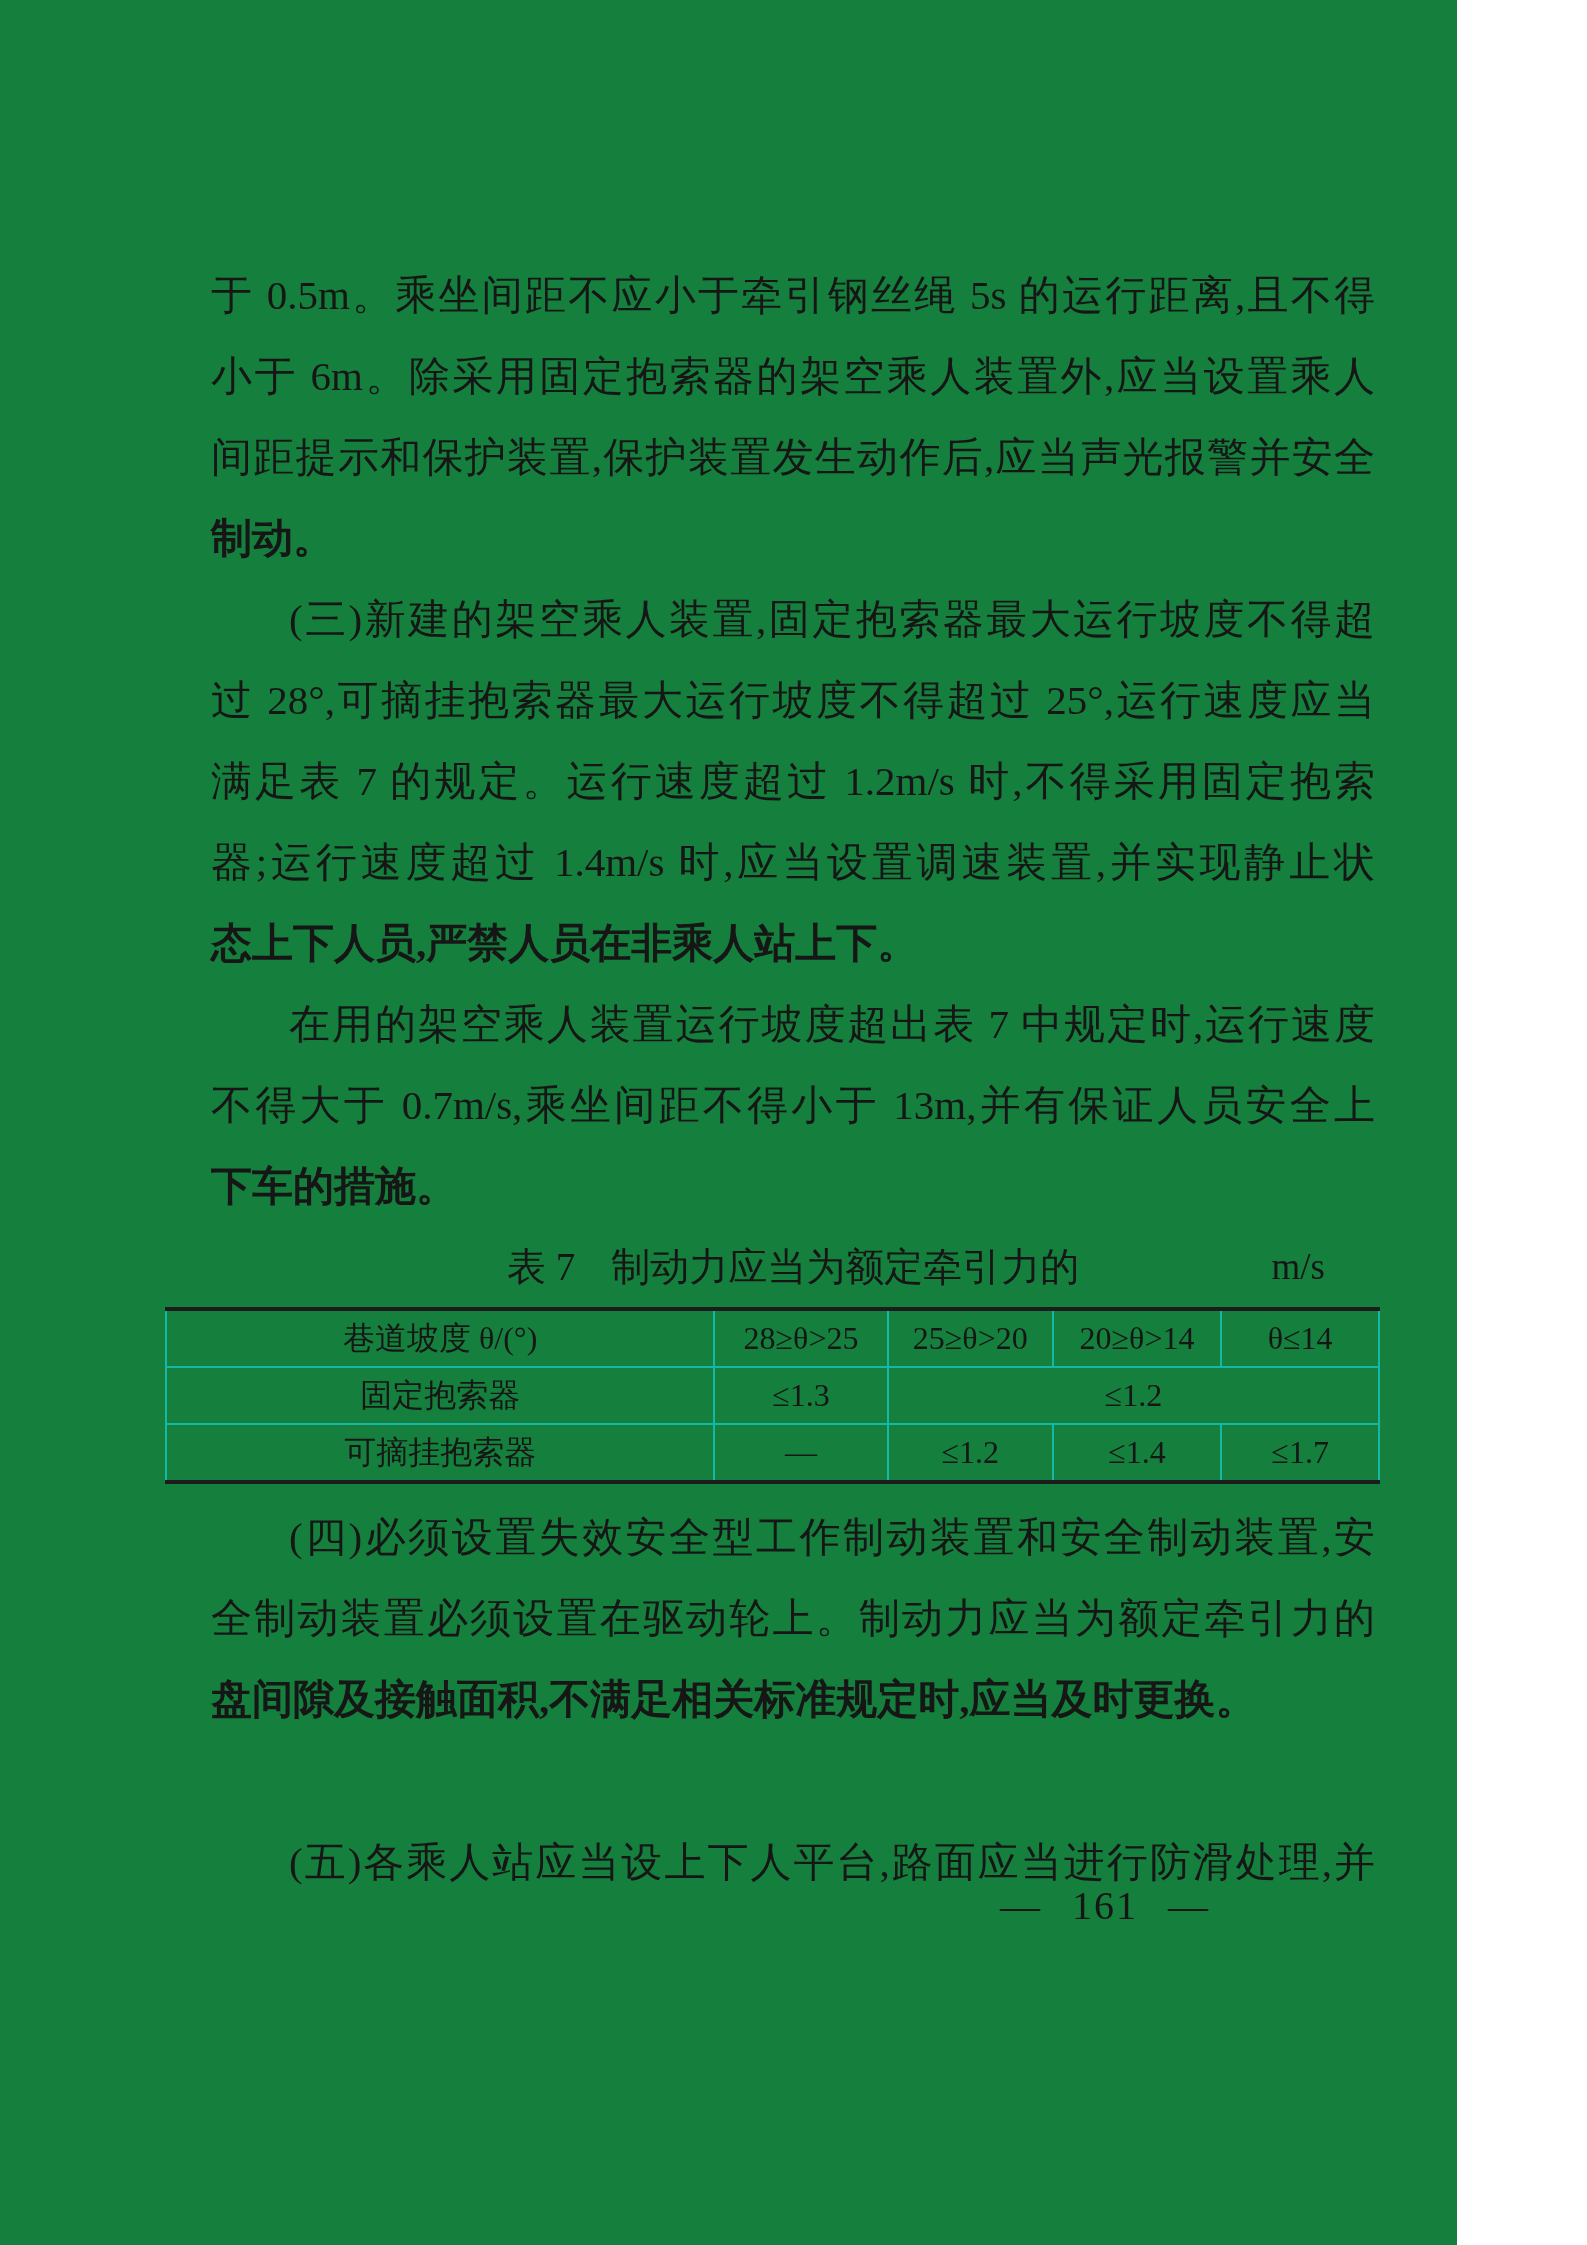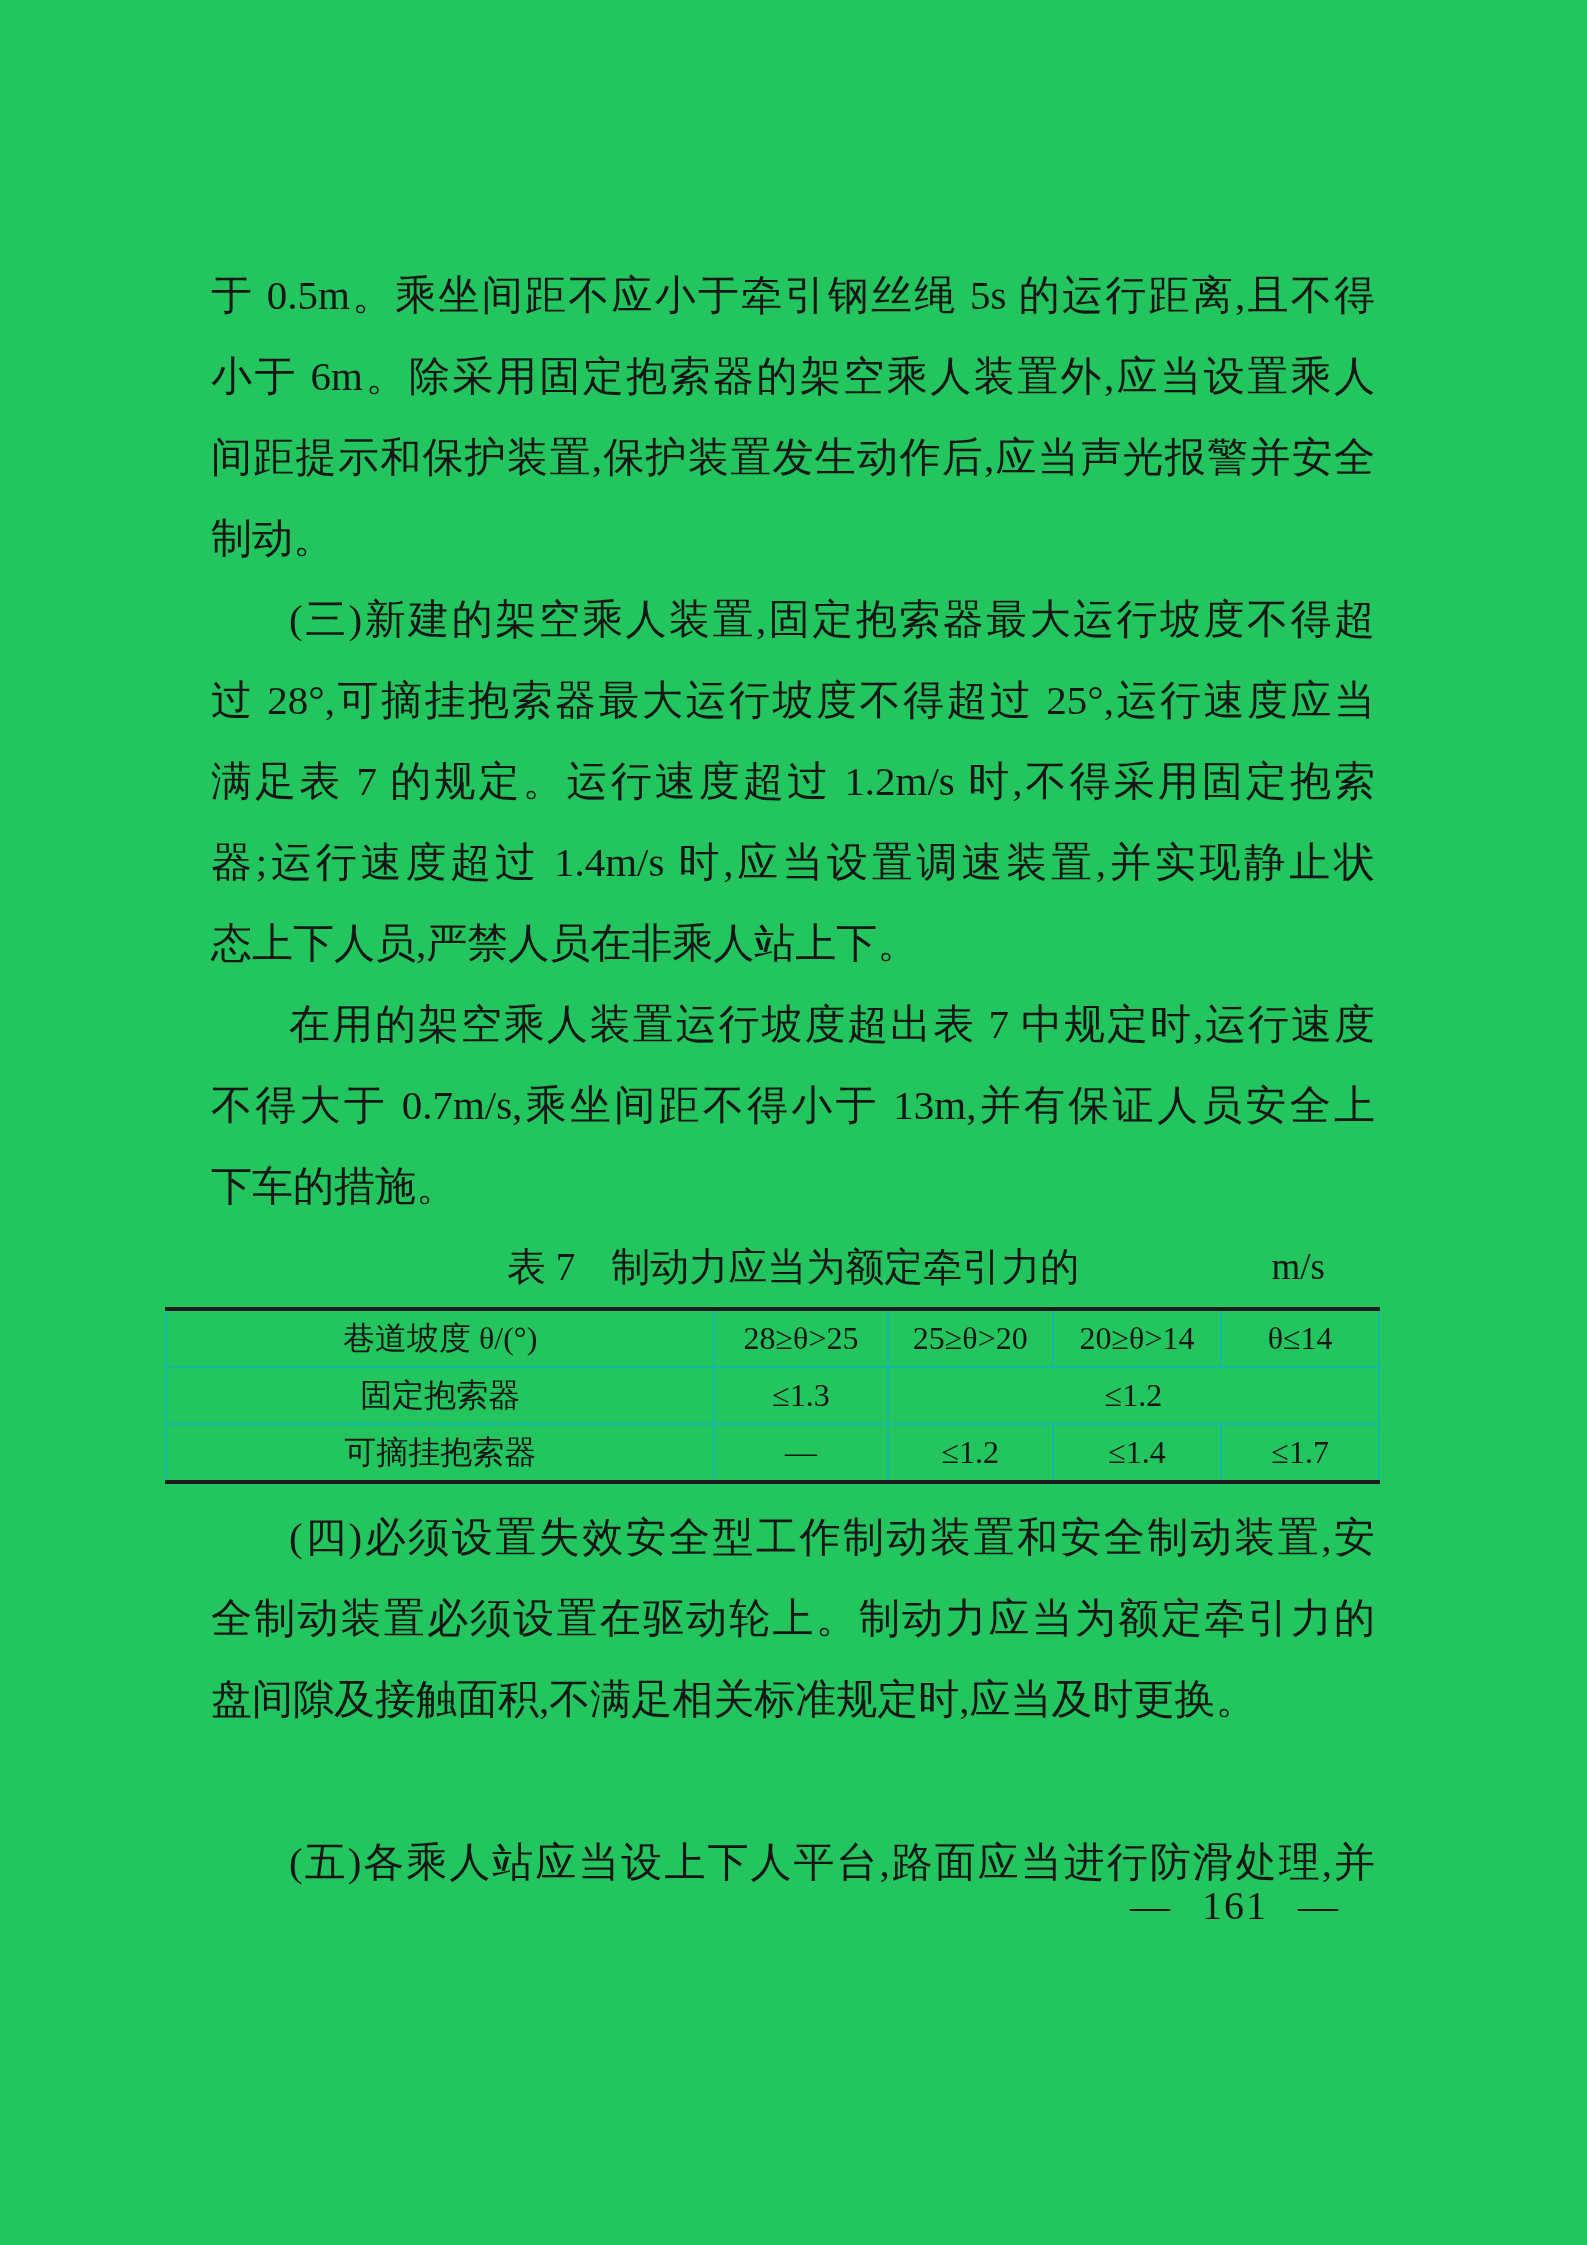--- a/index.html
+++ b/index.html
@@ -1,20 +1,20 @@
 <!DOCTYPE html>
 <html><head>
 <meta charset="utf-8">
 <style>
   html, body { margin: 0; padding: 0; background: #ffffff; }
   .page {
     position: relative;
-    width: 1587px;
+    width: 1457px;
     height: 2245px;
-    background: #22c55e;
+    background: #15803d;
     overflow: hidden;
     font-family: "Liberation Serif", "DejaVu Serif", serif;
     color: #161616;
   }
   .textblock {
     position: absolute;
     left: 211px;
     width: 1164px;
   }
   .bline {
@@ -25,20 +25,21 @@
     overflow: visible;
   }
   .fill {
     text-align: justify;
     text-align-last: justify;
     text-justify: inter-character;
   }
   .last {
     text-align: right;
     text-align-last: left;
+    font-weight: bold;
   }
   .ind { text-indent: 78px; }
 
   .caption-row {
     position: absolute;
     left: 211px;
     width: 1164px;
     top: 1227px;
     height: 80px;
     line-height: 80px;

